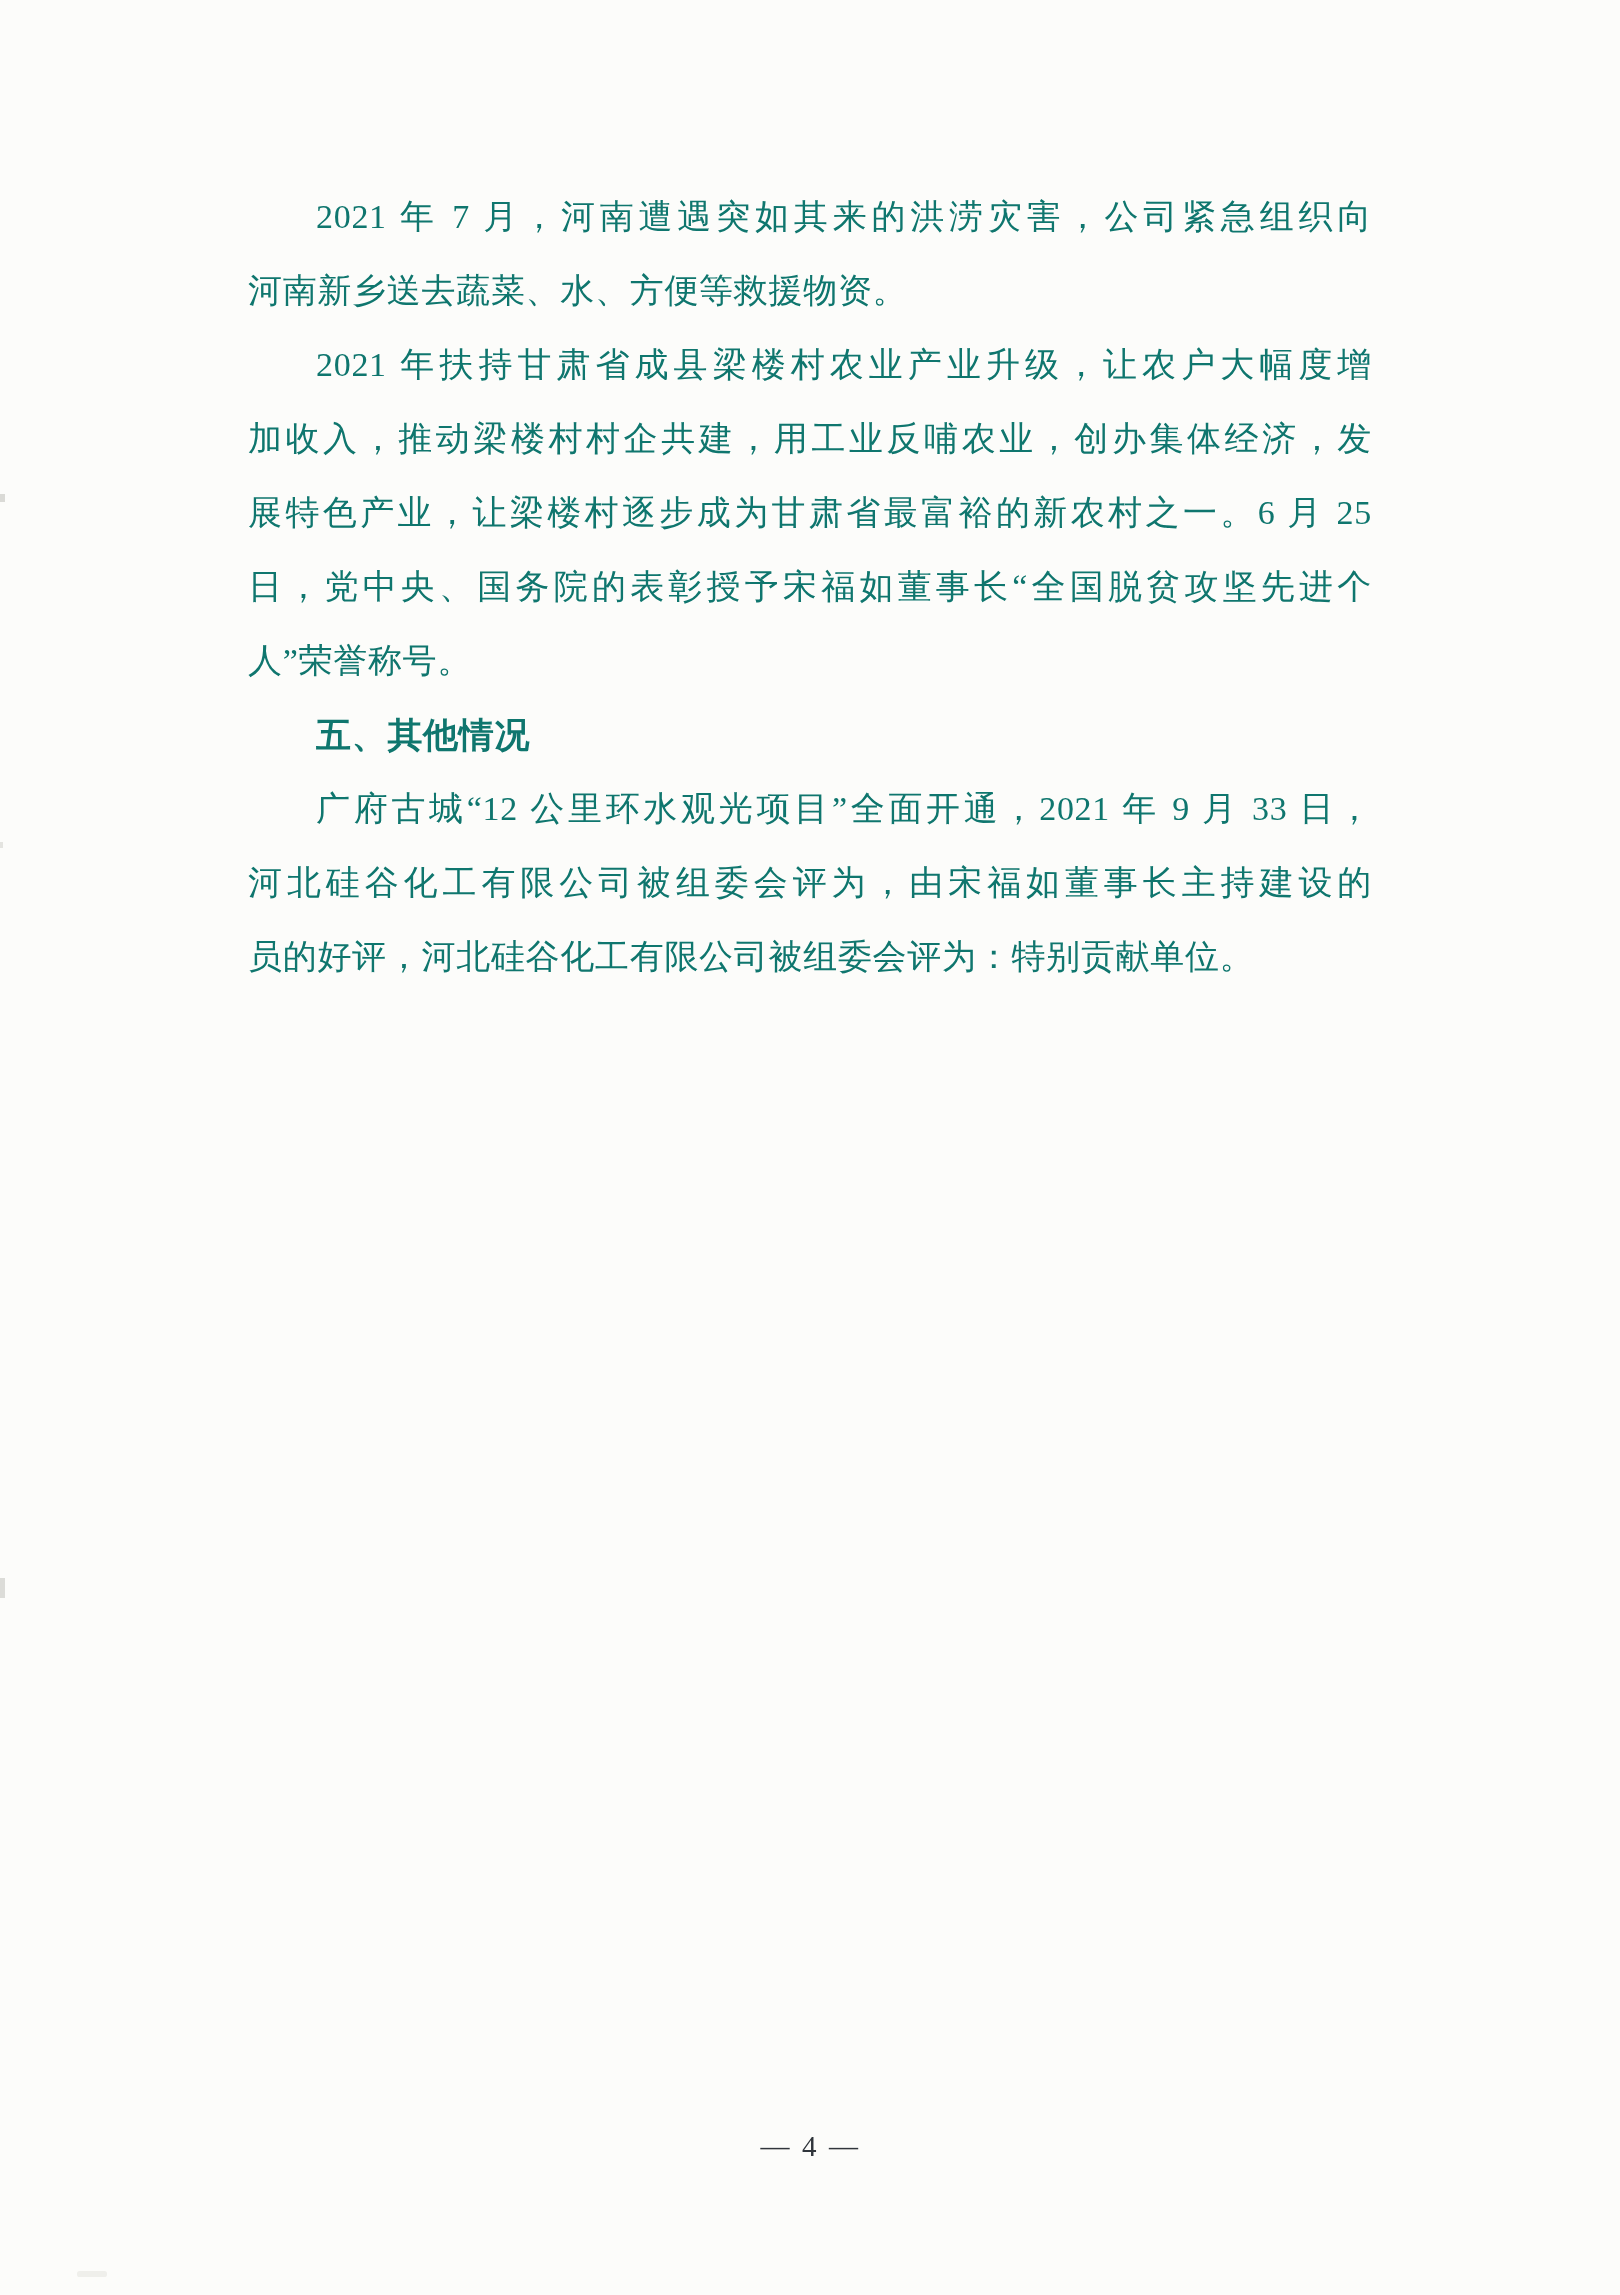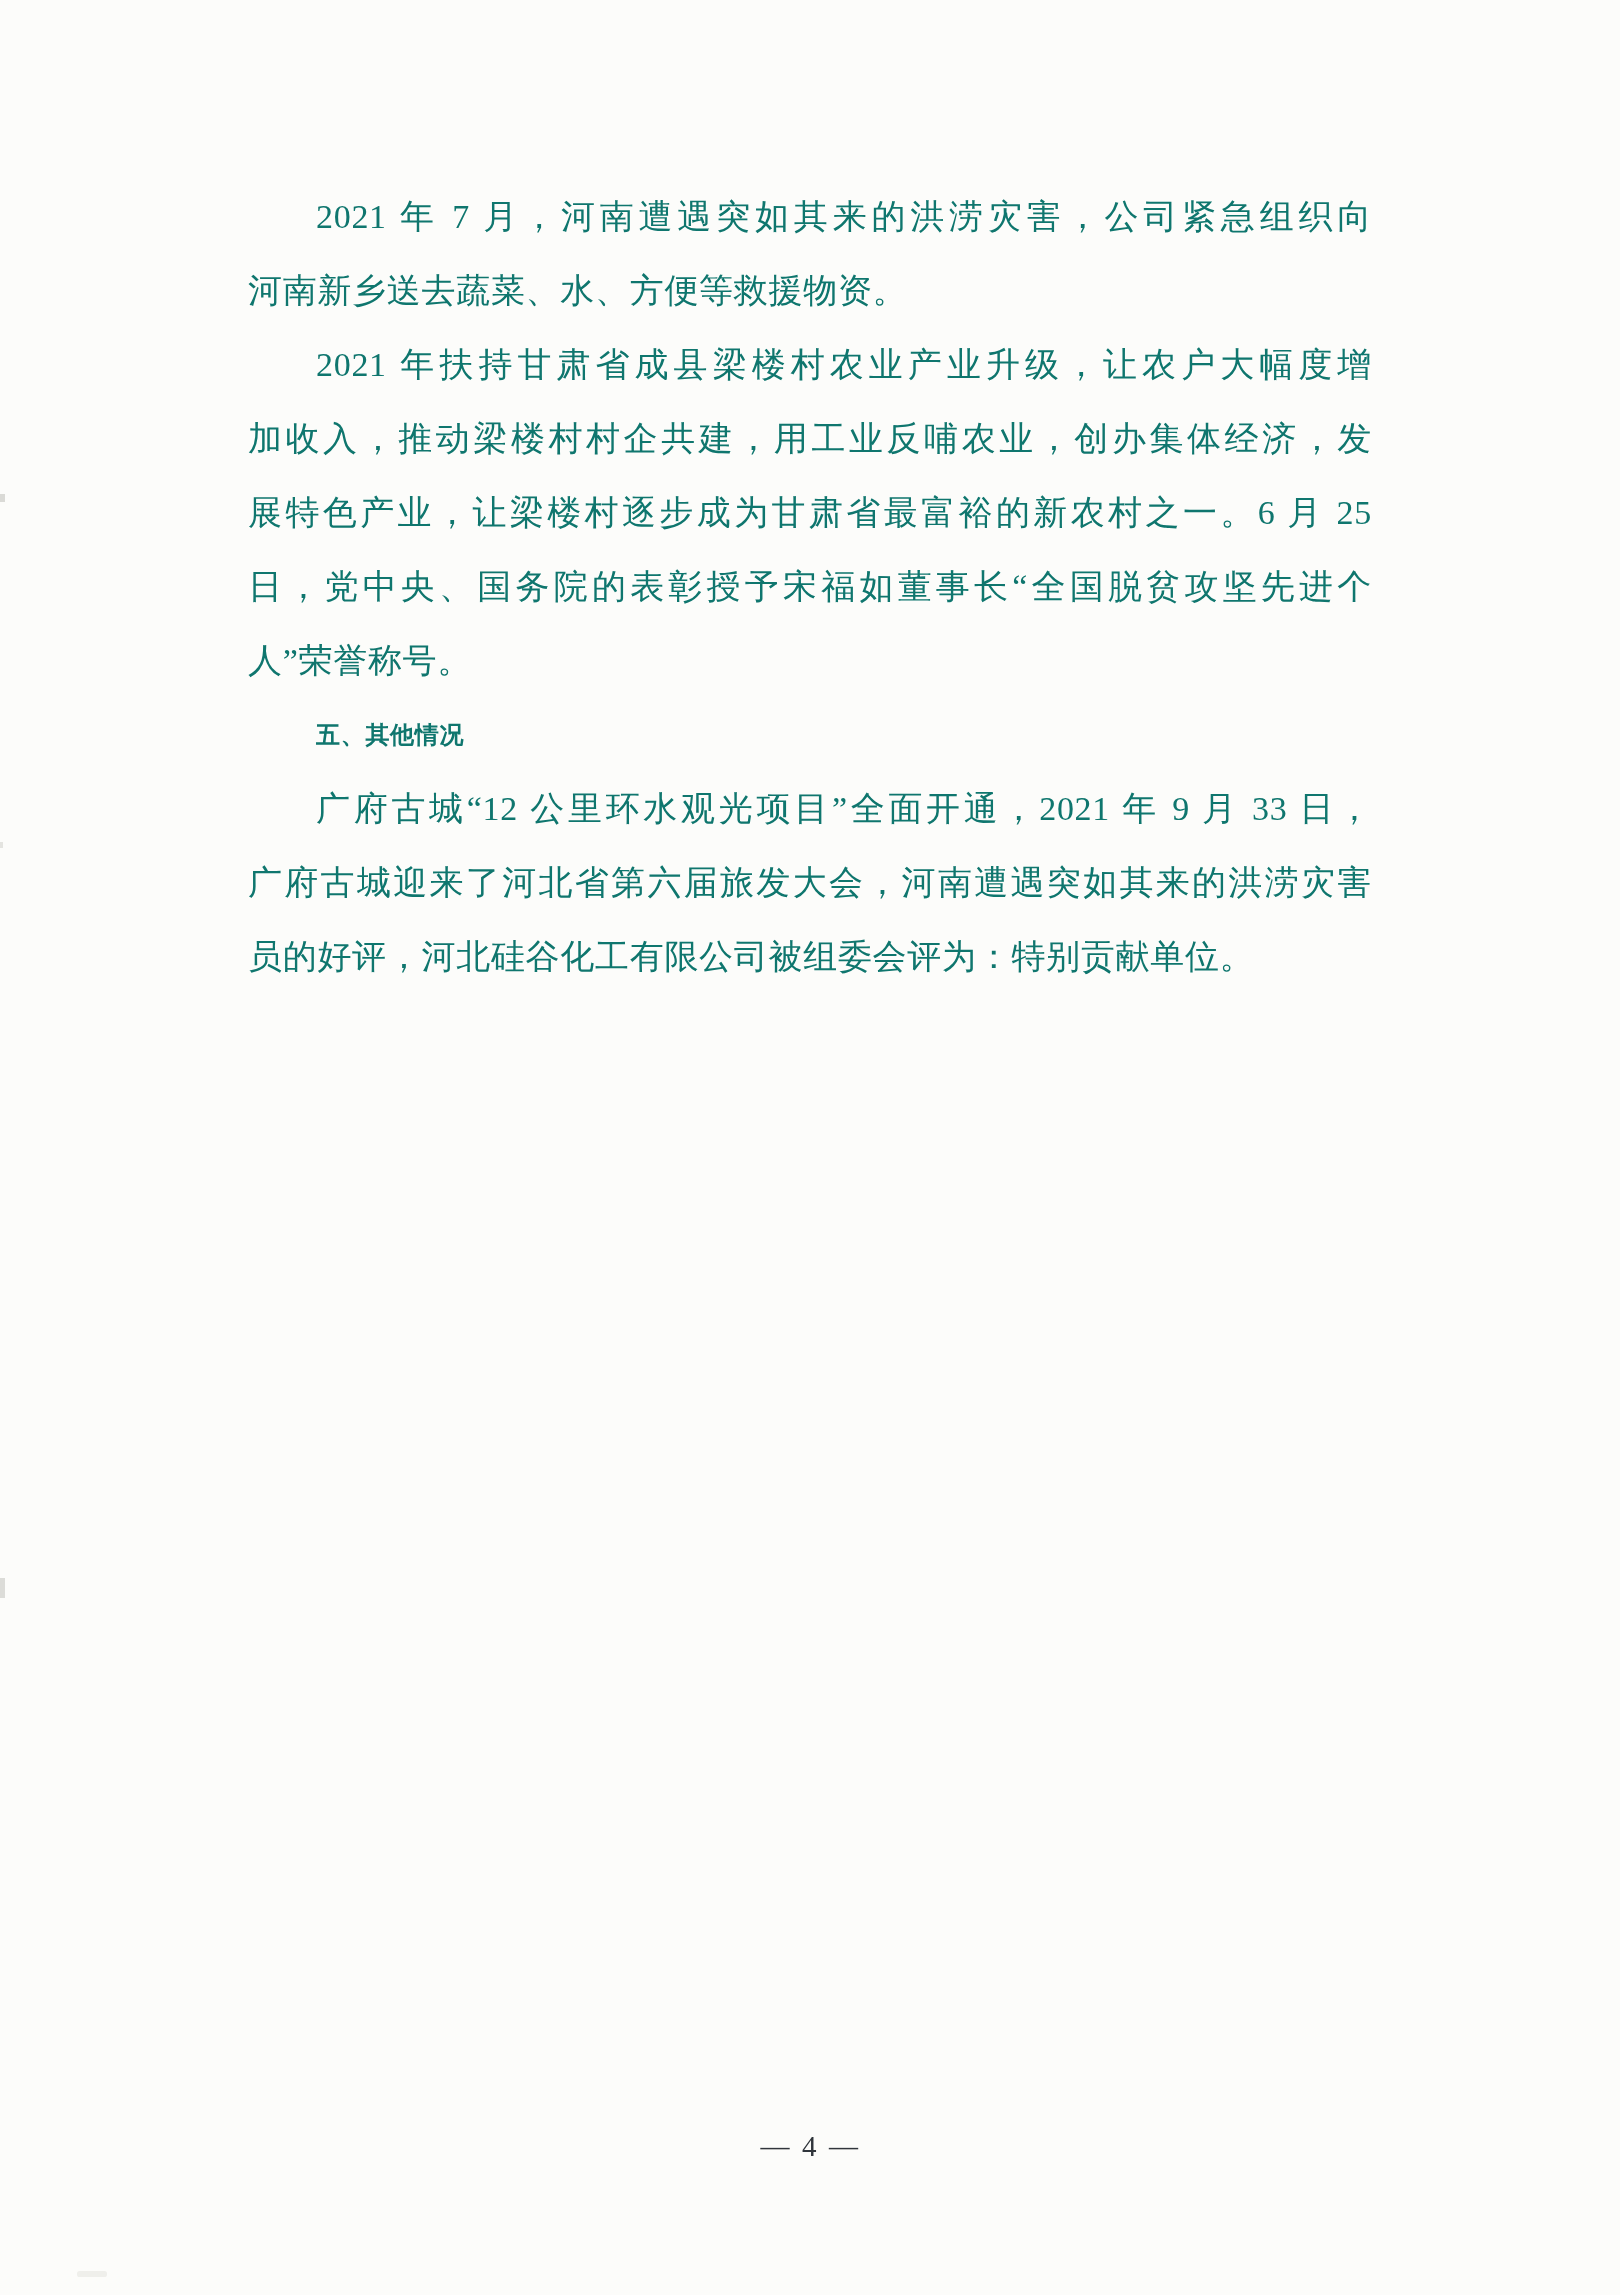--- a/index.html
+++ b/index.html
@@ -39,21 +39,21 @@
   }
   .tline.lastline {
     text-align: center;
     text-align-last: left;
   }
   .tline.heading {
     text-align: left;
     text-align-last: left;
     font-family: "Liberation Sans", "DejaVu Sans", sans-serif;
     font-weight: 700;
-    font-size: 24px;
+    font-size: 35px;
   }
   .page-number {
     position: absolute;
     top: 2127px;
     left: 0;
     width: 100%;
     height: 39px;
     line-height: 39px;
     text-align: center;
     font-size: 29px;
@@ -77,21 +77,21 @@
   <div class="text-block" style="color: #0f766e;">
     <div class="tline indent">2021 年 7 月，河南遭遇突如其来的洪涝灾害，公司紧急组织向</div>
     <div class="tline lastline">河南新乡送去蔬菜、水、方便等救援物资。</div>
     <div class="tline indent">2021 年扶持甘肃省成县梁楼村农业产业升级，让农户大幅度增</div>
     <div class="tline">加收入，推动梁楼村村企共建，用工业反哺农业，创办集体经济，发</div>
     <div class="tline">展特色产业，让梁楼村逐步成为甘肃省最富裕的新农村之一。6 月 25</div>
     <div class="tline">日，党中央、国务院的表彰授予宋福如董事长“全国脱贫攻坚先进个</div>
     <div class="tline lastline">人”荣誉称号。</div>
     <div class="tline heading indent">五、其他情况</div>
     <div class="tline indent">广府古城“12 公里环水观光项目”全面开通，2021 年 9 月 33 日，</div>
-    <div class="tline">广府古城迎来了河北省第六届旅发大会，河南遭遇突如其来的洪涝灾害</div>
+    <div class="tline">河北硅谷化工有限公司被组委会评为，由宋福如董事长主持建设的</div>
     <div class="tline lastline">员的好评，河北硅谷化工有限公司被组委会评为：特别贡献单位。</div>
   </div>
 
   <div class="page-number">— 4 —</div>
 
   <div class="scan-artifact sa-1"></div>
   <div class="scan-artifact sa-2"></div>
   <div class="scan-artifact sa-3"></div>
   <div class="scan-artifact sa-4"></div>
 

